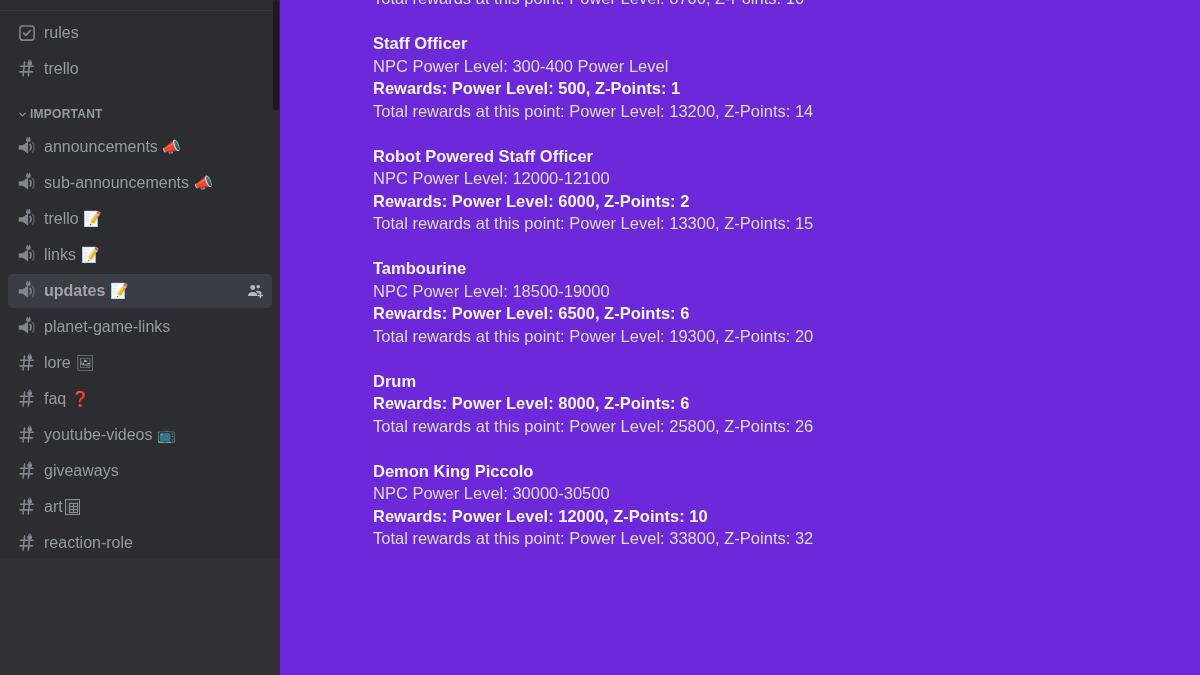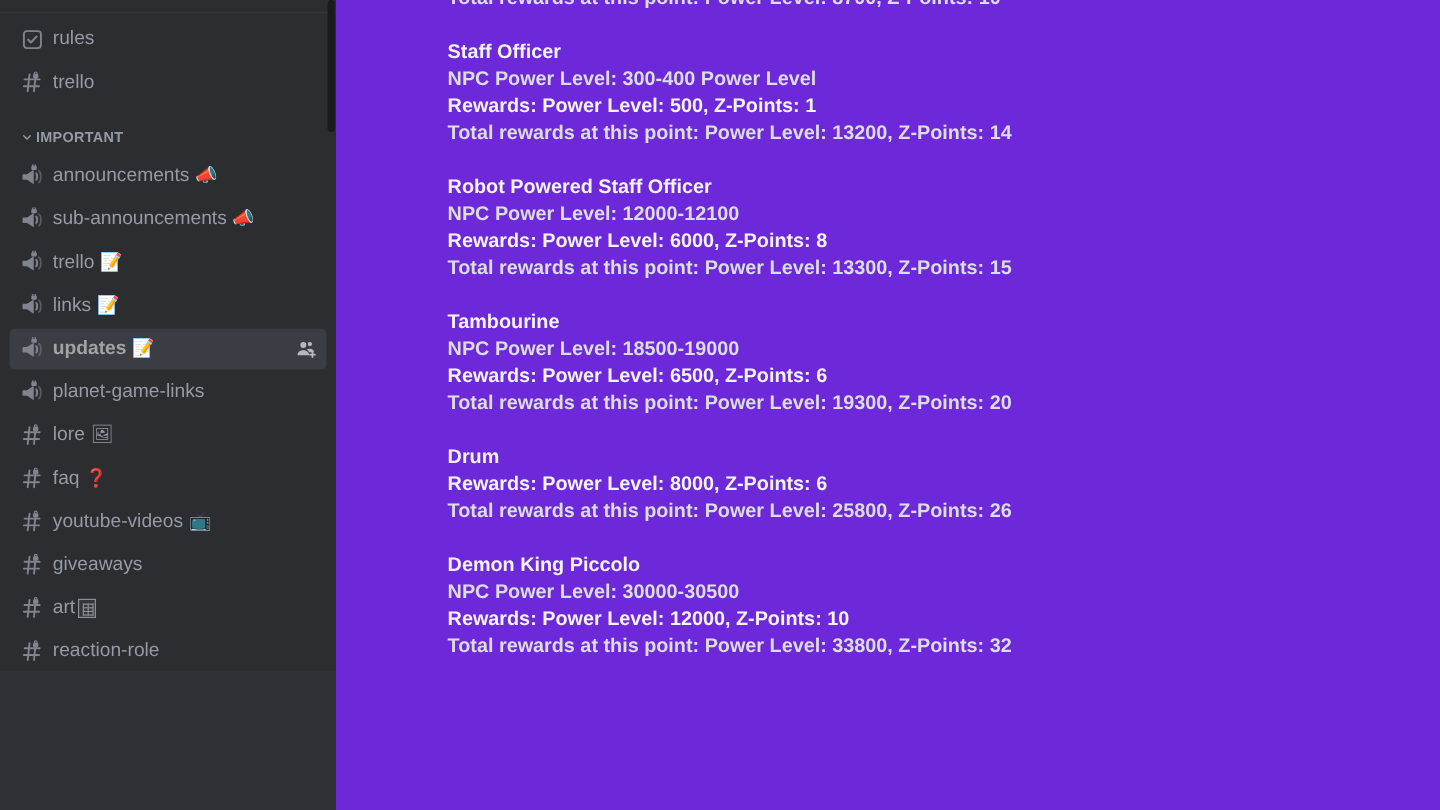--- a/index.html
+++ b/index.html
@@ -124,21 +124,20 @@
   }
   .msg-body {
     padding-left:93px;
     padding-right:40px;
   }
   .ln {
     color:#dbdee1;
     font-size:16.5px;
     line-height:22.5px;
     white-space:nowrap;
-    font-weight:bold;
   }
   .ln.b { font-weight:bold; color:#f2f3f5; }
   .ln.head { font-weight:bold; color:#f2f3f5; }
   .blk { margin-bottom:0; }
   .spacer { height:22.5px; }
   .clip-top { margin-top:-13px; }
 </style>
 </head>
 <body>
 
@@ -349,21 +348,21 @@
           <div class="blk">
             <div class="ln head">Staff Officer</div>
             <div class="ln ">NPC Power Level: 300-400 Power Level</div>
             <div class="ln b">Rewards: Power Level: 500, Z-Points: 1</div>
             <div class="ln ">Total rewards at this point: Power Level: 13200, Z-Points: 14</div>
           </div>
           <div class="spacer"></div>
           <div class="blk">
             <div class="ln head">Robot Powered Staff Officer</div>
             <div class="ln ">NPC Power Level: 12000-12100</div>
-            <div class="ln b">Rewards: Power Level: 6000, Z-Points: 8</div>
+            <div class="ln b">Rewards: Power Level: 6000, Z-Points: 2</div>
             <div class="ln ">Total rewards at this point: Power Level: 13300, Z-Points: 15</div>
           </div>
           <div class="spacer"></div>
           <div class="blk">
             <div class="ln head">Tambourine</div>
             <div class="ln ">NPC Power Level: 18500-19000</div>
             <div class="ln b">Rewards: Power Level: 6500, Z-Points: 6</div>
             <div class="ln ">Total rewards at this point: Power Level: 19300, Z-Points: 20</div>
           </div>
           <div class="spacer"></div>

